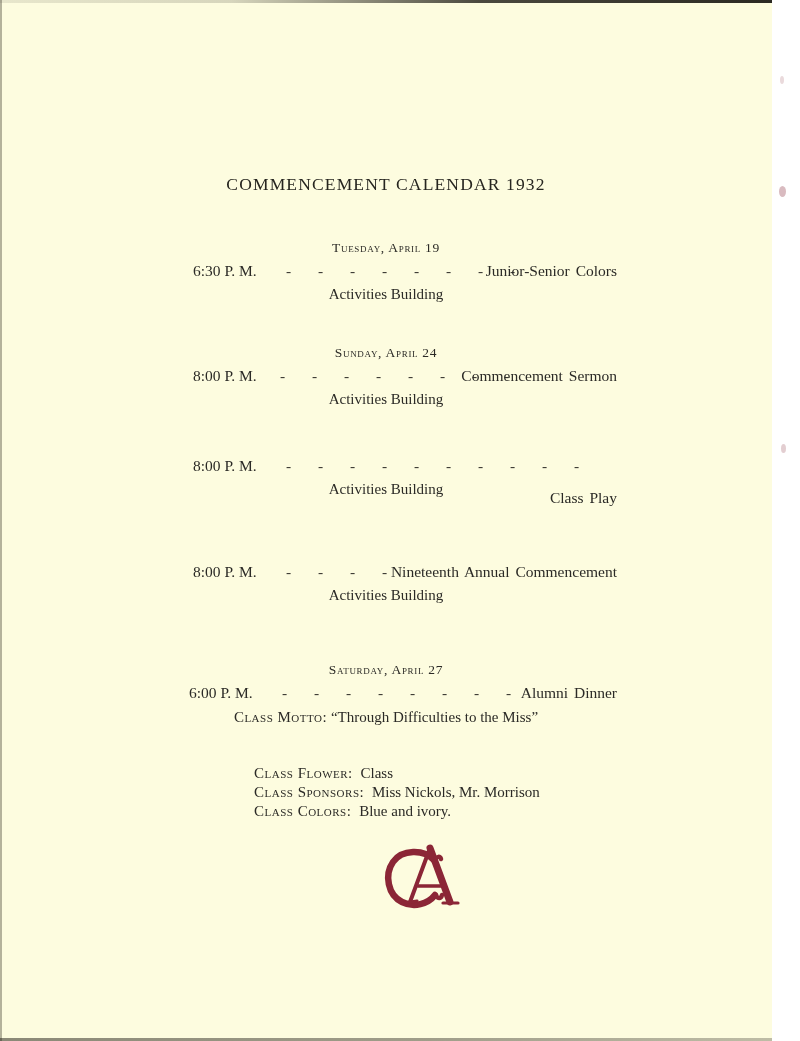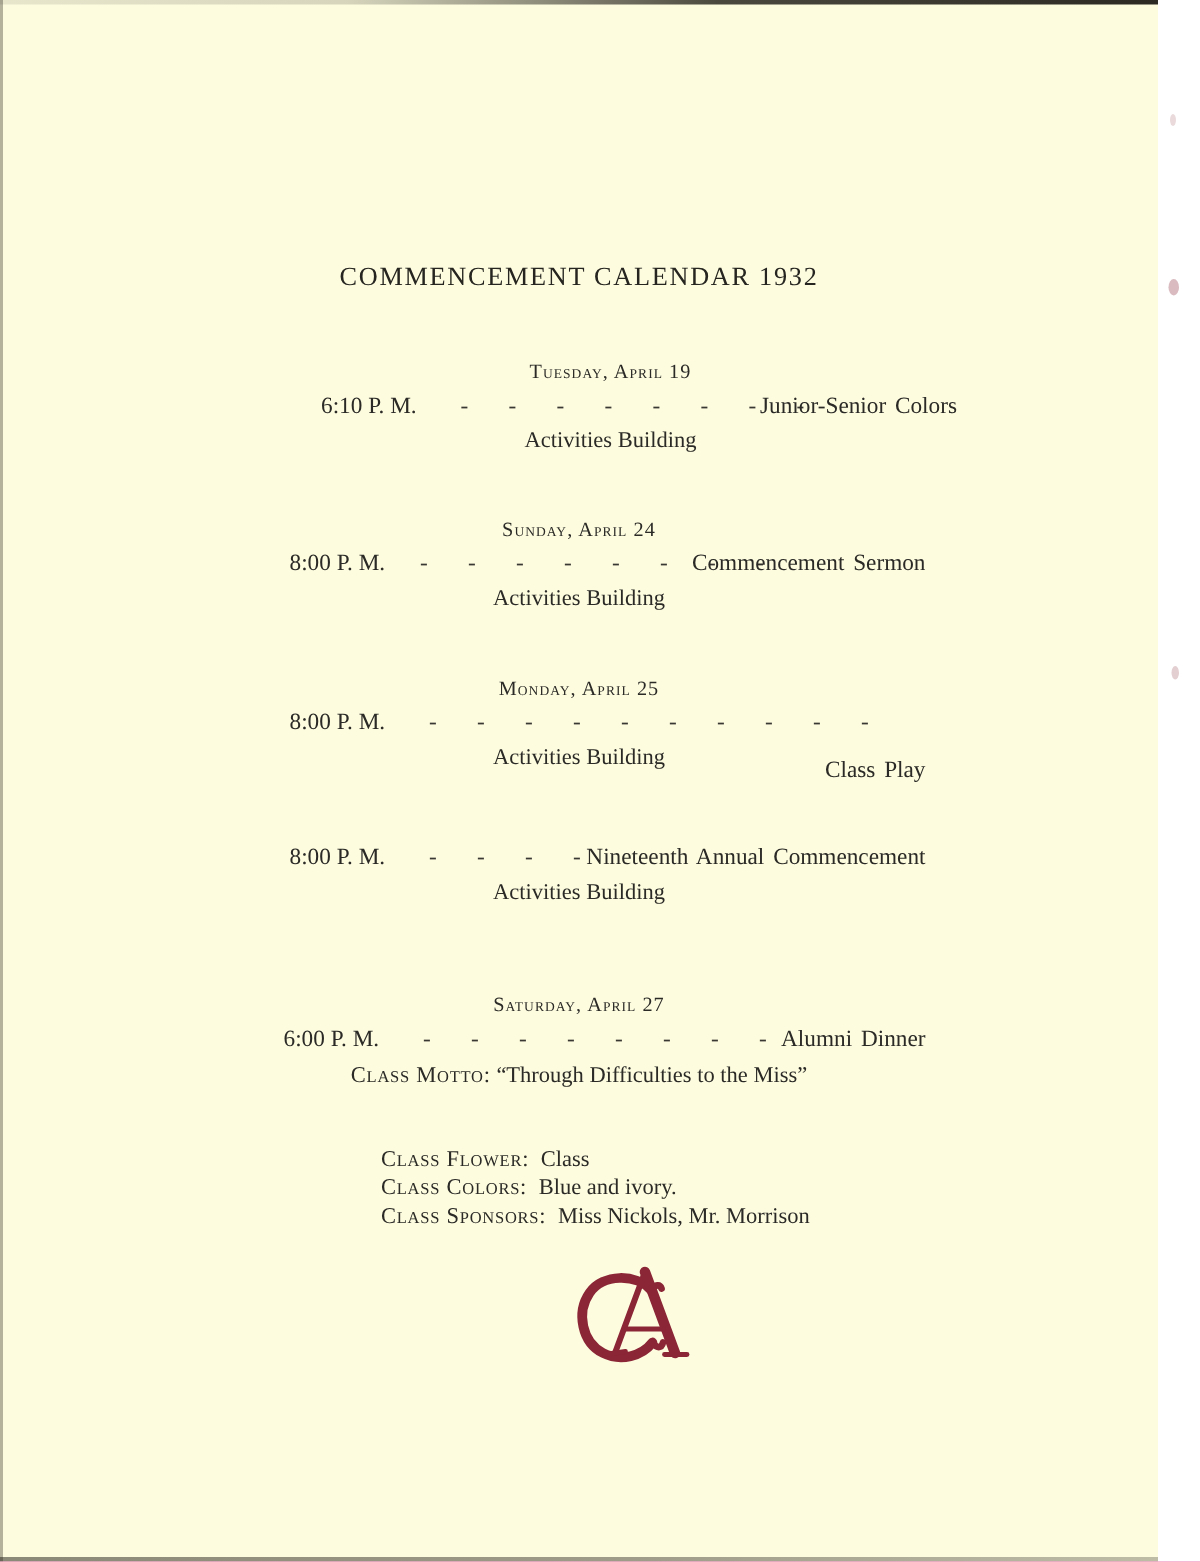--- a/index.html
+++ b/index.html
@@ -12,21 +12,21 @@
     height: 1041px;
     overflow: hidden;
     font-family: "Liberation Serif", "DejaVu Serif", serif;
   }
 
   
   #scan {
     position: relative;
     width: 800px;
     height: 1041px;
-    background: #ec4899;
+    background: #c4b5fd;
     overflow: hidden;
   }
   .paper {
     position: absolute;
     left: 0;
     top: 0;
     width: 772px;
     height: 1041px;
     background: #fdfcdf;
   }
@@ -197,42 +197,41 @@
   <div class="bleed" style="left:780px; top:76px; width:4px; height:8px; opacity:0.30;"></div>
 
   <div class="edge-top"></div>
   <div class="edge-left"></div>
   <div class="edge-bottom"></div>
 
   <div class="sheet">
 
     <div class="doc-title">COMMENCEMENT CALENDAR 1932</div>
 
-    <div class="event" style="top:240px;padding-left:21px;">
+    <div class="event" style="top:240px;">
       <div class="event-day">Tuesday, April 19</div>
       <div class="event-line">
-        <div class="event-time" style="left:193px;">6:10 P. M.</div>
+        <div class="event-time" style="left:193px;">6:30 P. M.</div>
         <div class="leader" style="left:286px;"><span style="width:32px; text-align:left;">-</span><span style="width:32px; text-align:left;">-</span><span style="width:32px; text-align:left;">-</span><span style="width:32px; text-align:left;">-</span><span style="width:32px; text-align:left;">-</span><span style="width:32px; text-align:left;">-</span><span style="width:32px; text-align:left;">-</span><span style="width:32px; text-align:left;">-</span></div>
         <div class="event-name" style="right:155px;">Junior-Senior Colors</div>
       </div>
       <div class="event-venue">Activities Building</div>
     </div>
 
     <div class="event" style="top:345px;">
       <div class="event-day">Sunday, April 24</div>
       <div class="event-line">
         <div class="event-time" style="left:193px;">8:00 P. M.</div>
         <div class="leader" style="left:280px;"><span style="width:32px; text-align:left;">-</span><span style="width:32px; text-align:left;">-</span><span style="width:32px; text-align:left;">-</span><span style="width:32px; text-align:left;">-</span><span style="width:32px; text-align:left;">-</span><span style="width:32px; text-align:left;">-</span><span style="width:32px; text-align:left;">-</span><span style="width:32px; text-align:left;">-</span></div>
         <div class="event-name" style="right:155px;">Commencement Sermon</div>
       </div>
       <div class="event-venue">Activities Building</div>
     </div>
 
     <div class="event" style="top:451px;">
-      <div class="event-day">Monday, April 25</div>
       <div class="event-line">
         <div class="event-time" style="left:193px;">8:00 P. M.</div>
         <div class="leader" style="left:286px;"><span style="width:32px; text-align:left;">-</span><span style="width:32px; text-align:left;">-</span><span style="width:32px; text-align:left;">-</span><span style="width:32px; text-align:left;">-</span><span style="width:32px; text-align:left;">-</span><span style="width:32px; text-align:left;">-</span><span style="width:32px; text-align:left;">-</span><span style="width:32px; text-align:left;">-</span><span style="width:32px; text-align:left;">-</span><span style="width:32px; text-align:left;">-</span></div>
         <div class="event-name" style="right:155px;margin-top:32px;">Class Play</div>
       </div>
       <div class="event-venue">Activities Building</div>
     </div>
 
     <div class="event" style="top:557px;">
       <div class="event-line">
@@ -255,26 +254,26 @@
         <span>“Through Difficulties to the Miss”</span>
       </div>
     </div>
 
     <div class="class-info">
       <div class="class-info-row">
         <span class="class-info-label">Class Flower:</span>
         <span class="class-info-value">Class</span>
       </div>
       <div class="class-info-row">
+        <span class="class-info-label">Class Sponsors:</span>
+        <span class="class-info-value">Miss Nickols, Mr. Morrison</span>
+      </div>
+      <div class="class-info-row">
         <span class="class-info-label">Class Colors:</span>
         <span class="class-info-value">Blue and ivory.</span>
-      </div>
-      <div class="class-info-row">
-        <span class="class-info-label">Class Sponsors:</span>
-        <span class="class-info-value">Miss Nickols, Mr. Morrison</span>
       </div>
     </div>
 
     <div class="monogram">
       <svg viewBox="0 0 96 72" width="96" height="72" aria-hidden="true">
         <g fill="none" stroke="#8b2636" stroke-linecap="round">
 
           <path d="M62 20 C 52 9, 30 9, 21 22 C 12 35, 16 55, 30 62 C 42 68, 56 64, 63 55" stroke-width="6.5"></path>
 
           <path d="M62 20 C 65 16, 68 16, 69 19" stroke-width="4.5"></path>

